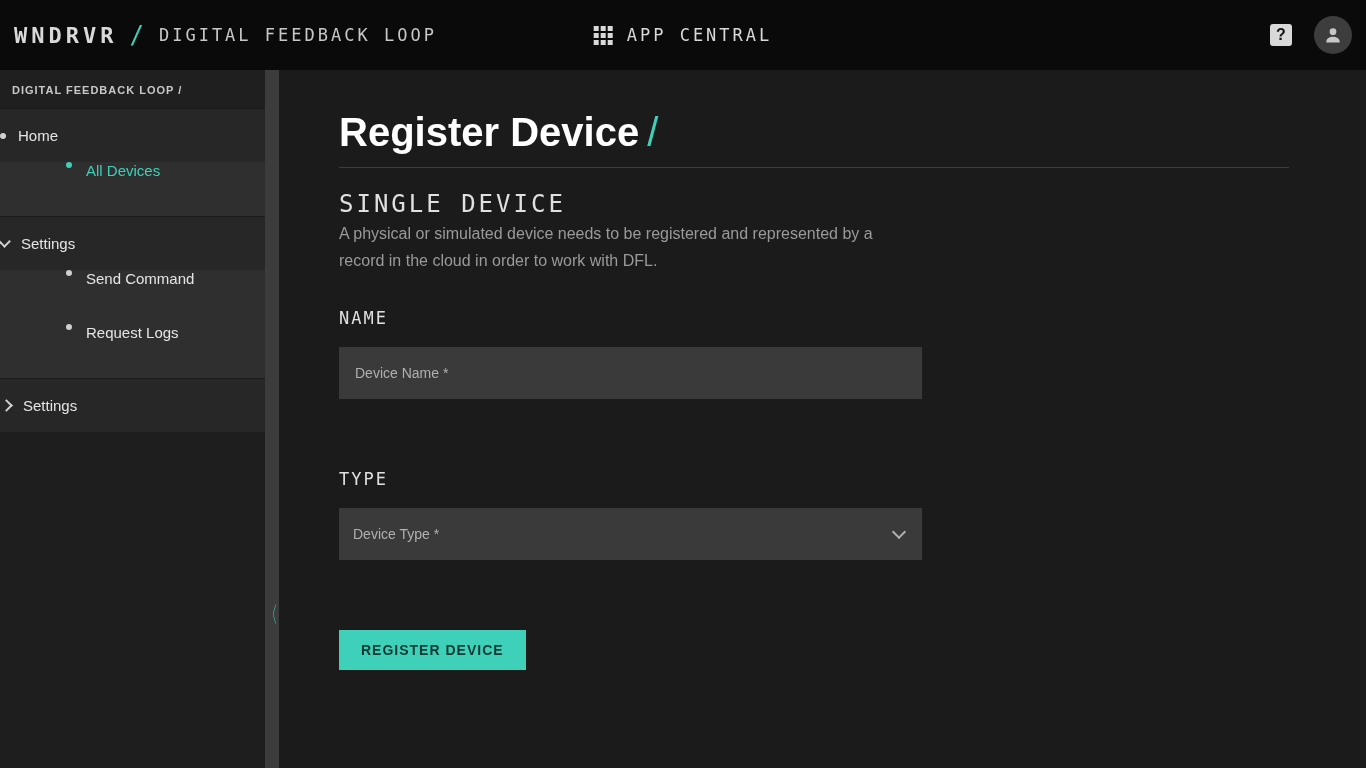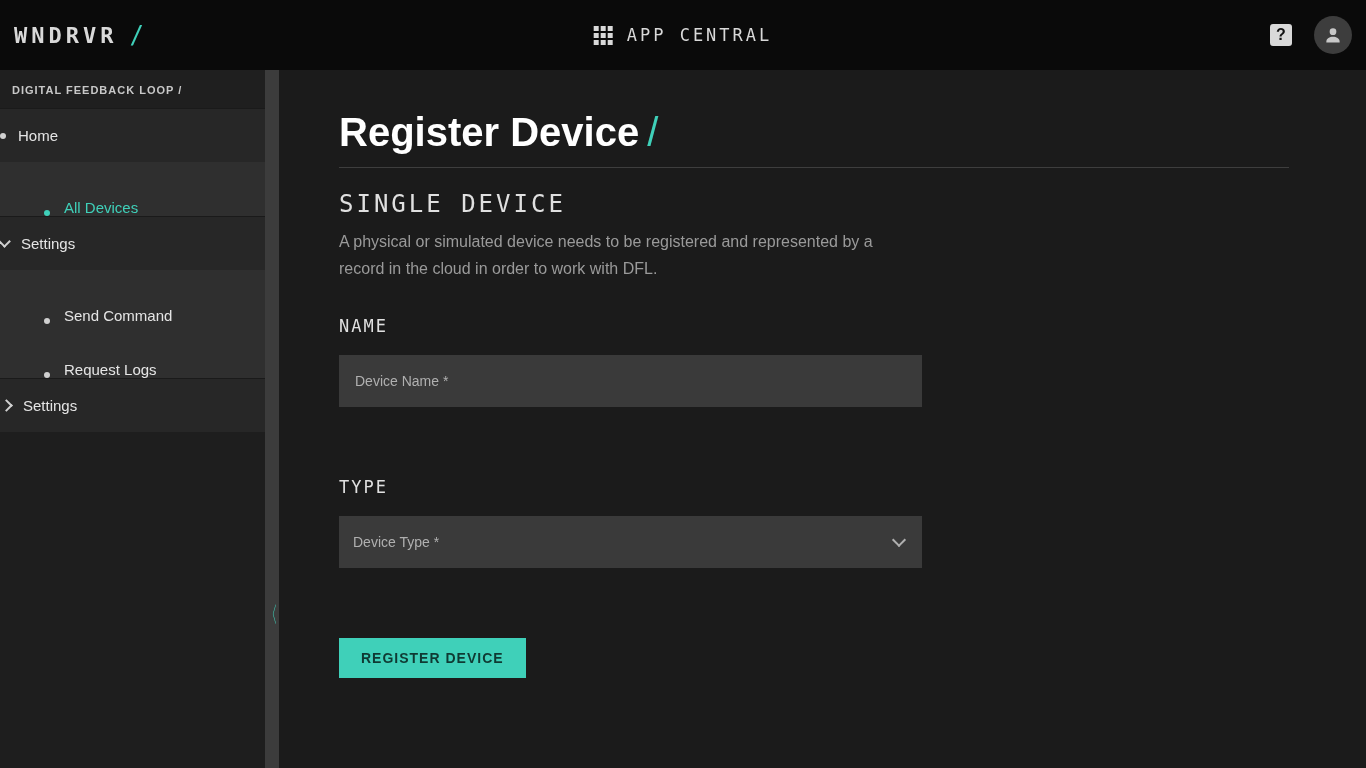--- a/index.html
+++ b/index.html
@@ -154,23 +154,23 @@
     transform: rotate(-45deg);
     margin-top: -4px;
   }
   .chev.right {
     transform: rotate(225deg);
     margin-top: 0;
     margin-left: 2px;
   }
   .nav-sub {
     display: flex;
-    align-items: flex-end;
+    align-items: flex-start;
     height: 54px;
-    padding: 0 12px 0 44px;
+    padding: 0 12px 0 66px;
     gap: 14px;
     color: #e5e5e5;
     background: var(--bg-sidebar-sub);
     cursor: pointer;
   }
   .nav-sub .bullet {
     width: 6px; height: 6px; border-radius: 50%;
     background: #d0d0d0;
   }
   .nav-sub.active { color: var(--accent); }
@@ -214,21 +214,21 @@
     border: none;
     border-top: 1px solid var(--divider);
     margin: 12px 0 22px 0;
     max-width: 950px;
   }
   .section-title {
     font-family: "Consolas","Menlo",monospace;
     letter-spacing: 3px;
     font-size: 24px;
     color: #e0e0e0;
-    margin: 6px 0 10px 0;
+    margin: 6px 0 2px 0;
   }
   .section-desc {
     color: var(--text-dim);
     font-size: 16px;
     line-height: 1.7;
     max-width: 580px;
     margin-bottom: 34px;
   }
   .field-label {
     font-family: "Consolas","Menlo",monospace;
@@ -286,20 +286,21 @@
     cursor: pointer;
   }
 </style>
 </head>
 <body>
 
 <div class="topbar">
   <div class="brand">
     <span class="brand-logo">WNDRVR</span>
     <span class="brand-slash">/</span>
+    <span class="brand-app">DIGITAL FEEDBACK LOOP</span>
   </div>
 
   <div class="topbar-center">
     <span class="apps-grid-icon">
       <span></span>
         <span></span>
         <span></span>
       <span></span>
         <span></span>
         <span></span>

